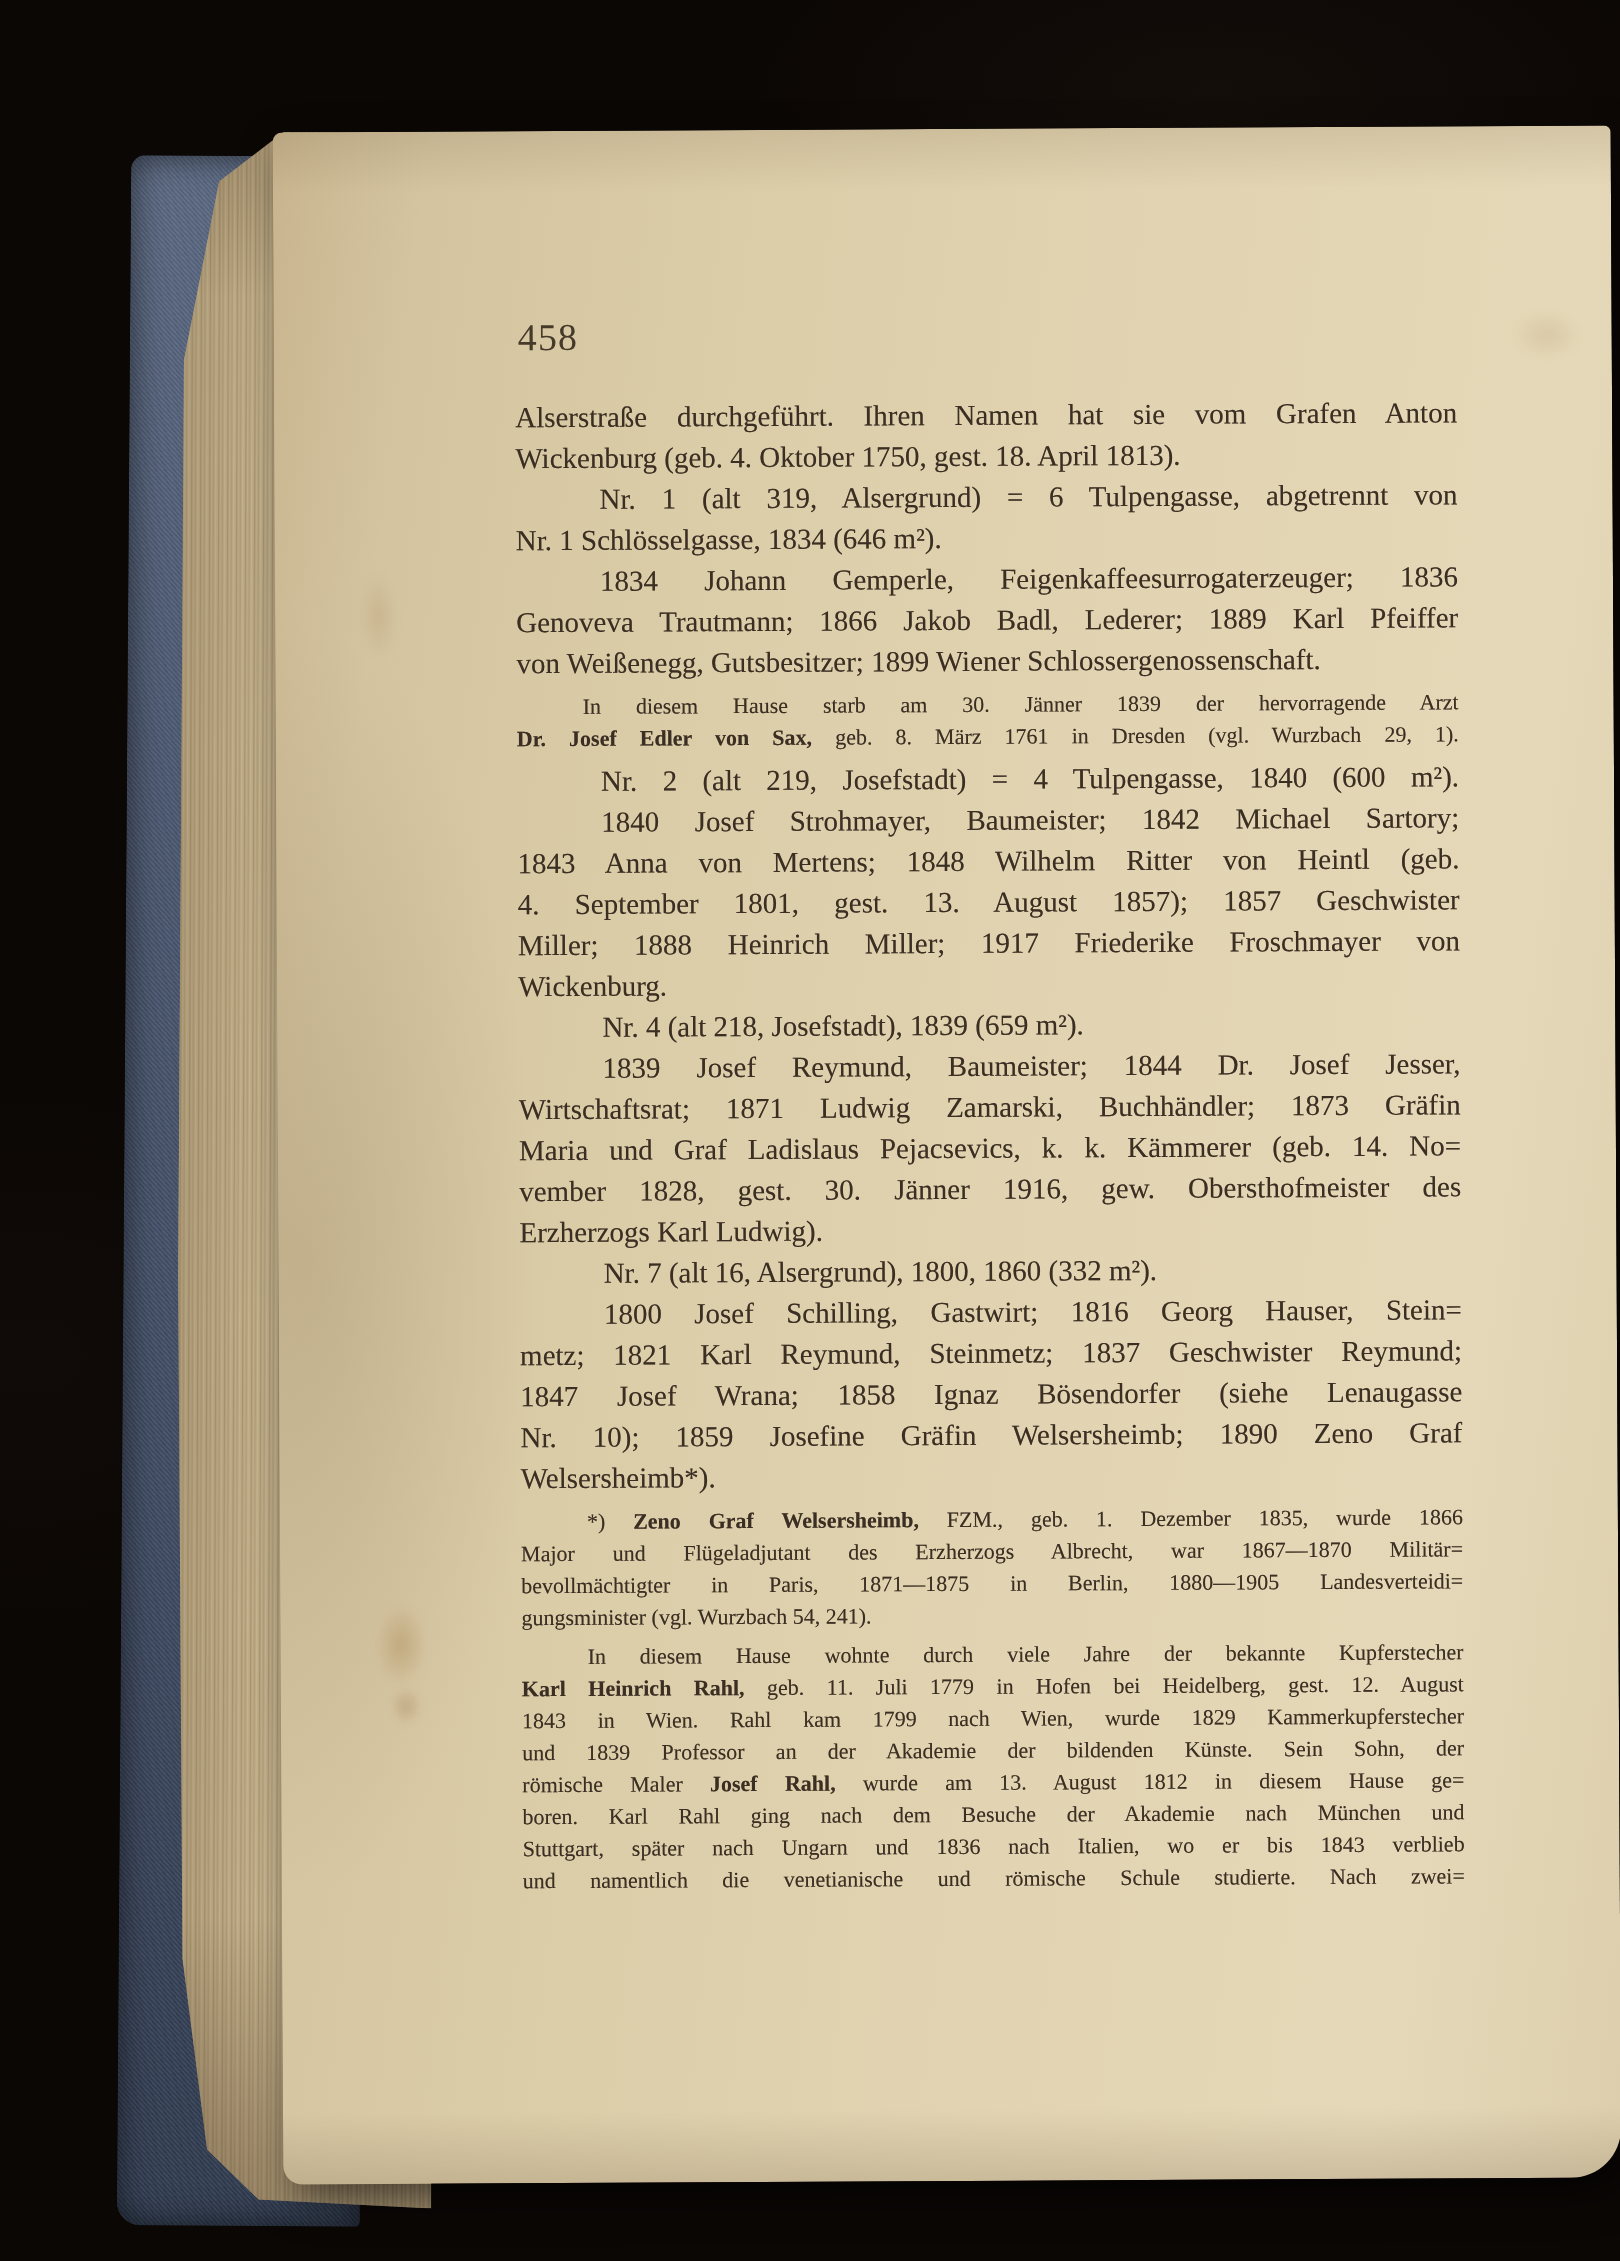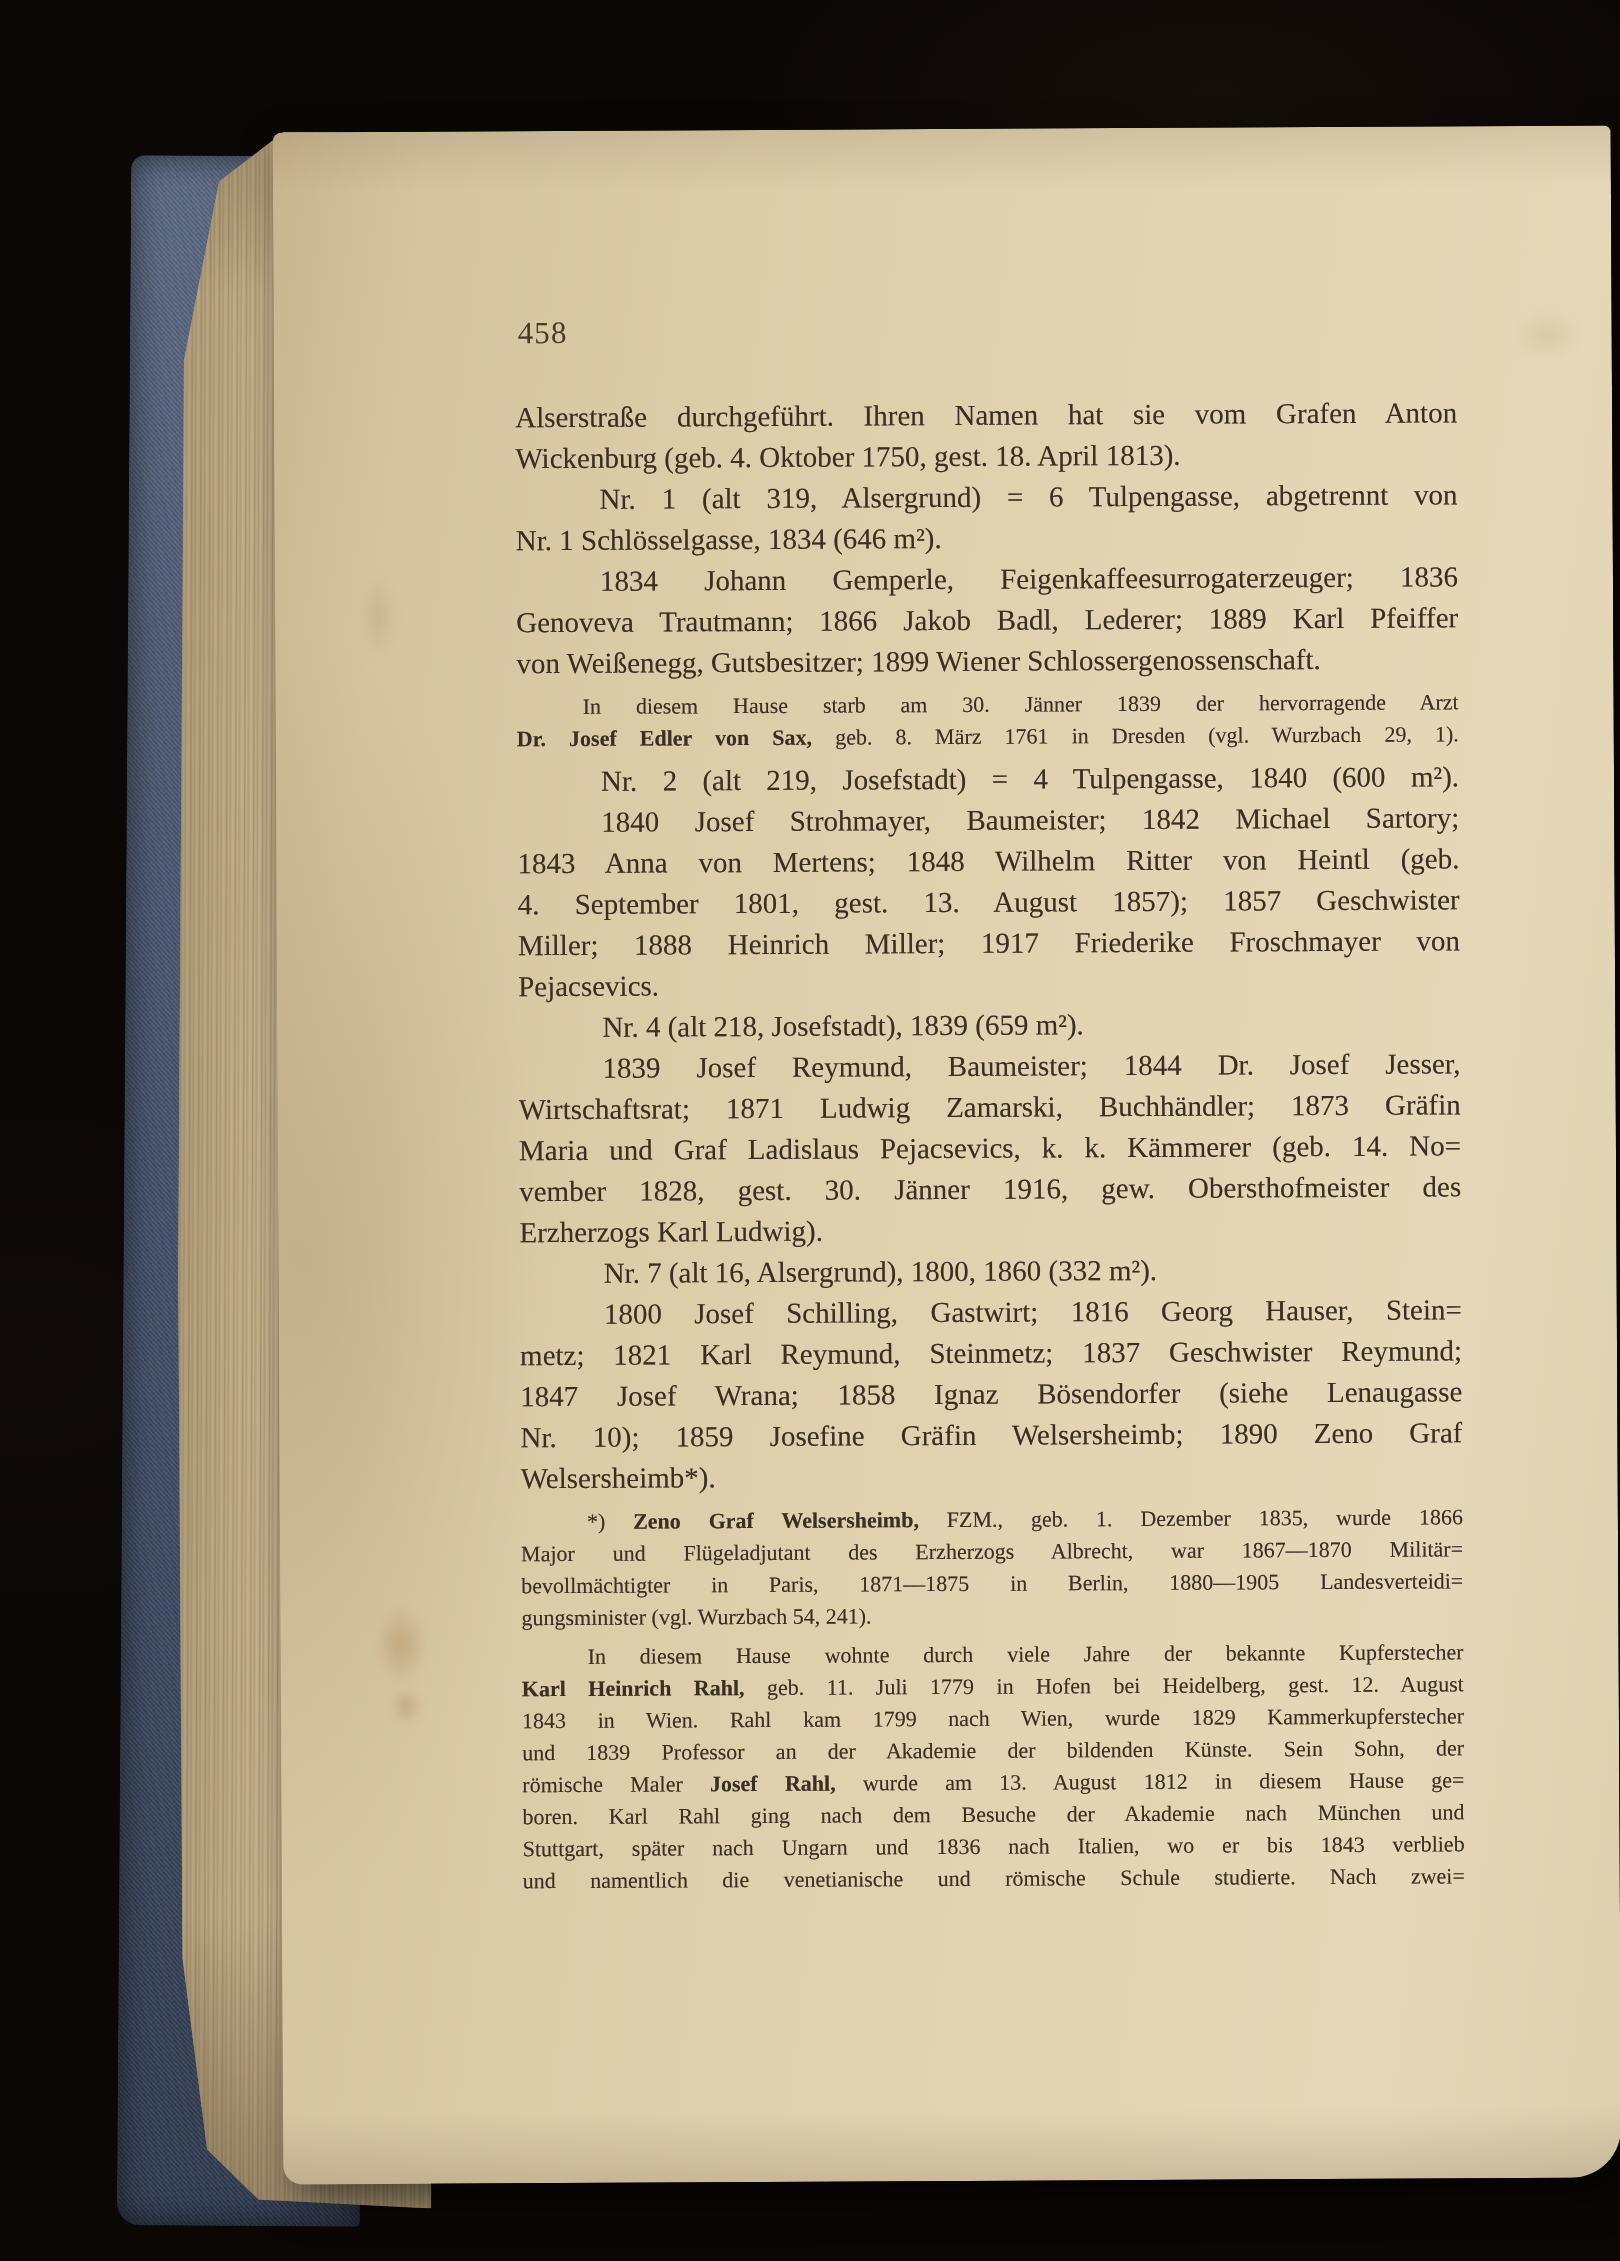--- a/index.html
+++ b/index.html
@@ -52,21 +52,21 @@
     box-shadow:10px 16.7px 39px rgba(0,0,0,.55);
   }
   .stain{position:absolute;border-radius:50%;filter:blur(3.9px);}
   .stain.s1{left:94px;top:1471px;width:53px;height:84px;background:radial-gradient(ellipse,rgba(160,120,65,.34),transparent 70%);}
   .stain.s2{left:109px;top:1555px;width:33px;height:39px;background:radial-gradient(ellipse,rgba(150,110,60,.30),transparent 70%);}
   .stain.s3{left:84px;top:440px;width:39px;height:89px;background:radial-gradient(ellipse,rgba(150,115,70,.18),transparent 70%);}
   .stain.s4{left:1237px;top:184px;width:72px;height:50px;background:radial-gradient(ellipse,rgba(140,105,60,.14),transparent 70%);}
 
   .page-number{
     position:absolute;left:244px;top:184px;
-    font-size:31px;color:#463a2a;letter-spacing:1.1px;
+    font-size:38px;color:#463a2a;letter-spacing:1.1px;
   }
   .text-column{
     position:absolute;left:241px;top:266px;width:942px;
     color:#3b2f23;
   }
   .line{position:relative;text-shadow:0 0 0.6px rgba(59,47,35,.45);}
   .line.large{font-size:29px;line-height:41px;height:41px;}
   .line.petit{font-size:22px;line-height:32px;height:32px;}
   .line.ind.large{padding-left:84px;}
   .line.ind.petit{padding-left:66px;}
@@ -97,21 +97,21 @@
         <div class="line large ind flush"><span>1834 Johann Gemperle, Feigenkaffeesurrogaterzeuger; 1836</span></div>
         <div class="line large flush"><span>Genoveva Trautmann; 1866 Jakob Badl, Lederer; 1889 Karl Pfeiffer</span></div>
         <div class="line large"><span>von Weißenegg, Gutsbesitzer; 1899 Wiener Schlossergenossenschaft.</span></div>
         <div class="line petit ind flush spaced"><span>In diesem Hause starb am 30. Jänner 1839 der hervorragende Arzt</span></div>
         <div class="line petit flush"><span class="bold">Dr. Josef Edler von Sax,</span><span> geb. 8. März 1761 in Dresden (vgl. Wurzbach 29, 1).</span></div>
         <div class="line large ind flush spaced"><span>Nr. 2 (alt 219, Josefstadt) = 4 Tulpengasse, 1840 (600 m²).</span></div>
         <div class="line large ind flush"><span>1840 Josef Strohmayer, Baumeister; 1842 Michael Sartory;</span></div>
         <div class="line large flush"><span>1843 Anna von Mertens; 1848 Wilhelm Ritter von Heintl (geb.</span></div>
         <div class="line large flush"><span>4. September 1801, gest. 13. August 1857); 1857 Geschwister</span></div>
         <div class="line large flush"><span>Miller; 1888 Heinrich Miller; 1917 Friederike Froschmayer von</span></div>
-        <div class="line large"><span>Pejacsevics.</span></div>
+        <div class="line large"><span>Wickenburg.</span></div>
         <div class="line large ind"><span>Nr. 4 (alt 218, Josefstadt), 1839 (659 m²).</span></div>
         <div class="line large ind flush"><span>1839 Josef Reymund, Baumeister; 1844 Dr. Josef Jesser,</span></div>
         <div class="line large flush"><span>Wirtschaftsrat; 1871 Ludwig Zamarski, Buchhändler; 1873 Gräfin</span></div>
         <div class="line large flush"><span>Maria und Graf Ladislaus Pejacsevics, k. k. Kämmerer (geb. 14. No=</span></div>
         <div class="line large flush"><span>vember 1828, gest. 30. Jänner 1916, gew. Obersthofmeister des</span></div>
         <div class="line large"><span>Erzherzogs Karl Ludwig).</span></div>
         <div class="line large ind"><span>Nr. 7 (alt 16, Alsergrund), 1800, 1860 (332 m²).</span></div>
         <div class="line large ind flush"><span>1800 Josef Schilling, Gastwirt; 1816 Georg Hauser, Stein=</span></div>
         <div class="line large flush"><span>metz; 1821 Karl Reymund, Steinmetz; 1837 Geschwister Reymund;</span></div>
         <div class="line large flush"><span>1847 Josef Wrana; 1858 Ignaz Bösendorfer (siehe Lenaugasse</span></div>

